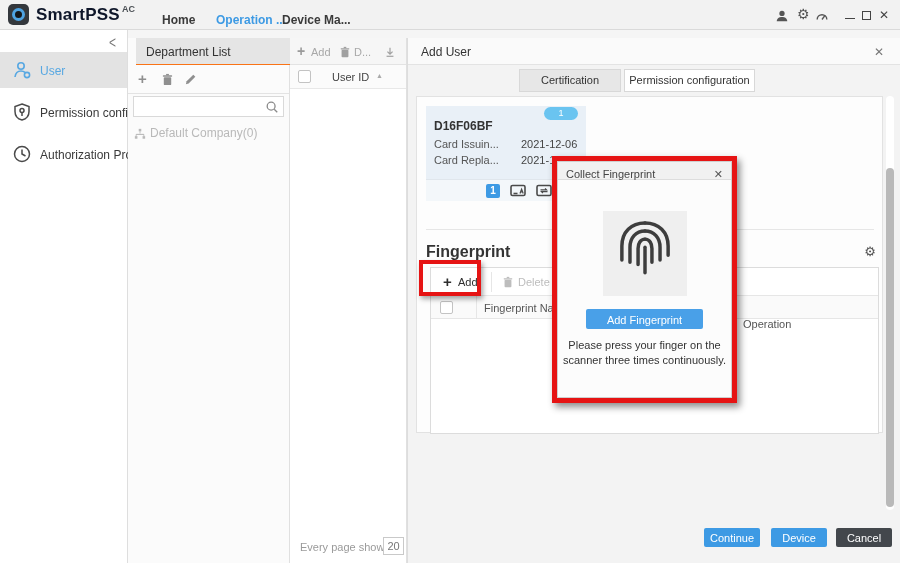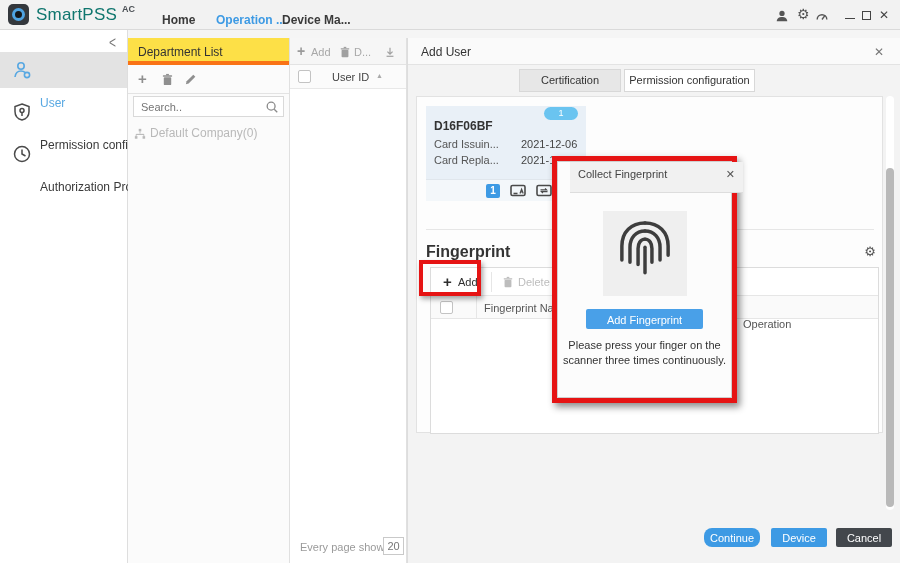--- a/index.html
+++ b/index.html
@@ -4,45 +4,45 @@
 <style>
   html,body{margin:0;padding:0;background:#e9e9e9;}
   *{box-sizing:border-box;}
   .app{position:relative;width:900px;height:563px;background:#fff;overflow:hidden;
        font-family:"Liberation Sans",sans-serif;color:#333;font-size:11px;}
 
   
   .titlebar{position:absolute;left:0;top:0;width:900px;height:30px;background:#f2f2f2;border-bottom:1px solid #dadada;}
   .logo-box{position:absolute;left:8px;top:4px;width:21px;height:21px;background:#34383d;border-radius:5px;}
   .logo-lens{position:absolute;left:4px;top:4px;width:13px;height:13px;border-radius:50%;border:3px solid #4ea3e2;background:#15171a;}
-  .brand{position:absolute;left:36px;top:5px;font-size:17px;font-weight:normal;color:#0f766e;letter-spacing:.2px;}
+  .brand{position:absolute;left:36px;top:5px;font-size:17px;font-weight:bold;color:#0f172a;letter-spacing:.2px;}
   .brand-sup{position:absolute;left:122px;top:4px;font-size:9px;font-weight:bold;color:#4b5055;}
   .nav-item{position:absolute;top:13px;font-size:12px;font-weight:bold;color:#3a3a3a;cursor:default;}
   .nav-home{left:162px;}
   .nav-personnel{left:216px;color:#3d9ae4;}
   .nav-device{left:282px;}
   .tb-icon{position:absolute;top:9px;width:14px;height:14px;color:#555;}
   .tb-gear{top:7px;font-size:14px;line-height:14px;color:#555;}
   .win-min{position:absolute;left:845px;top:18px;width:10px;height:1px;background:#444;}
   .win-max{position:absolute;left:862px;top:11px;width:9px;height:9px;border:1.5px solid #444;}
   .win-close{position:absolute;left:879px;top:8px;font-size:12px;color:#444;}
 
   
   .sidebar{position:absolute;left:0;top:30px;width:128px;height:533px;background:#fff;border-right:1px solid #dedede;}
   .sb-collapse{position:absolute;right:11px;top:6px;font-size:12px;color:#777;transform:scaleY(1.3);}
   .sb-item{position:absolute;left:0;width:127px;height:36px;}
   .sb-item.sel{background:#e3e3e3;}
   .sb-item .ic{position:absolute;left:12px;top:8px;width:20px;height:20px;}
-  .sb-item .lb{position:absolute;left:40px;top:12px;font-size:12px;color:#3a3a3a;white-space:nowrap;margin-top:32px;}
+  .sb-item .lb{position:absolute;left:40px;top:12px;font-size:12px;color:#3a3a3a;white-space:nowrap;}
   .sb-item.sel .lb{color:#58a8e2;}
 
   
   .dept{position:absolute;left:128px;top:38px;width:162px;height:525px;background:#fbfbfb;border-right:1px solid #e0e0e0;}
   .strip-top{position:absolute;left:128px;top:30px;width:772px;height:8px;background:#f5f5f5;}
-  .dept-head{position:absolute;left:0;top:0;width:100%;height:27px;background:#fde047;border-bottom:4px solid #f97316;}
+  .dept-head{position:absolute;left:8px;top:0;width:100%;height:27px;background:#e5e5e5;border-bottom:1px solid #f97316;}
   .dept-head .t{position:absolute;left:10px;top:7px;font-size:12px;color:#333;}
   .dept-tools{position:absolute;left:0;top:27px;width:100%;height:29px;border-bottom:1px solid #e3e3e3;}
   .dept-tools .plus{position:absolute;left:10px;top:5px;font-size:15px;font-weight:bold;color:#8f8f8f;}
   .dept-tools .ti{position:absolute;top:8px;width:13px;height:13px;color:#8f8f8f;}
   .search-box{position:absolute;left:5px;top:58px;width:151px;height:21px;background:#fff;border:1px solid #d9d9d9;}
   .search-box input{position:absolute;left:5px;top:1px;width:120px;height:17px;border:none;outline:none;font-size:11px;
                     font-family:"Liberation Sans",sans-serif;color:#555;background:transparent;}
   .search-box .mg{position:absolute;right:4px;top:3px;width:14px;height:14px;}
   .tree-row{position:absolute;left:22px;top:88px;height:16px;color:#b9b9b9;font-size:12px;}
   .tree-row .ic{position:absolute;left:-16px;top:2px;width:12px;height:12px;color:#b9b9b9;}
@@ -106,33 +106,33 @@
   .fpt-head .c0{position:absolute;left:53px;top:6px;font-size:11px;color:#555;}
   .fpt-head .c1{position:absolute;left:312px;top:6px;font-size:11px;color:#555;margin-top:16px;}
 
   
   .sb-track{position:absolute;left:478px;top:58px;width:8px;height:414px;background:#fff;border-radius:4px;}
   .sb-thumb{position:absolute;left:478px;top:130px;width:8px;height:339px;background:#b9b9b9;border-radius:4px;}
 
   
   .btn{position:absolute;top:490px;width:56px;height:19px;border:none;border-radius:2px;color:#fff;font-size:11px;
        font-family:"Liberation Sans",sans-serif;text-align:center;line-height:19px;}
-  .btn-continue{left:296px;background:#3d9ae4;border-radius:8px;}
+  .btn-continue{left:296px;background:#3d9ae4;}
   .btn-finish{left:363px;background:#3d9ae4;}
   .btn-cancel{left:428px;background:#43474c;}
 
   
   .anno-add{position:absolute;left:419px;top:260px;width:62px;height:36px;border:4px solid #e61414;
             box-shadow:2px 3px 5px rgba(0,0,0,.35);z-index:20;pointer-events:none;}
   .anno-dialog{position:absolute;left:552px;top:156px;width:185px;height:247px;border:5px solid #e61414;
                box-shadow:3px 4px 7px rgba(0,0,0,.45);z-index:30;background:#fcfcfc;}
 
   
   .dlg{position:absolute;left:0;top:0;width:175px;height:237px;background:#fcfcfc;border:1px solid #cfcfcf;}
-  .dlg-head{position:absolute;left:12px;top:0;width:100%;height:31px;background:#f1f1f1;border-bottom:1px solid #ddd;}
+  .dlg-head{position:absolute;left:0;top:0;width:100%;height:18px;background:#f1f1f1;border-bottom:1px solid #ddd;}
   .dlg-head .t{position:absolute;left:8px;top:6px;font-size:11px;color:#444;}
   .dlg-head .x{position:absolute;right:8px;top:6px;font-size:11px;color:#555;}
   .fp-img{position:absolute;left:45px;top:49px;width:84px;height:85px;background:#efefef;}
   .dlg-btn{position:absolute;left:28px;top:147px;width:117px;height:20px;background:#49a0e8;border:none;border-radius:2px;
            color:#fff;font-size:11px;font-family:"Liberation Sans",sans-serif;line-height:20px;text-align:center;}
   .dlg-hint{position:absolute;left:0;top:176px;width:100%;text-align:center;font-size:11px;color:#333;line-height:15px;}
 </style>
 </head>
 <body>
 
@@ -202,21 +202,20 @@
       <svg class="ti" style="left:33px" viewBox="0 0 14 14" fill="currentColor">
         <rect x="3" y="4.5" width="8" height="8.5" rx="1"></rect>
           <rect x="2" y="2.5" width="10" height="1.5" rx=".5"></rect>
           <rect x="5.5" y="1" width="3" height="1.5"></rect>
         </svg>
       <svg class="ti" style="left:56px" viewBox="0 0 14 14" fill="currentColor">
         <path d="M2 12l.8-3L10 1.8 12.2 4 5 11.2z"></path>
         </svg>
     </div>
     <div class="search-box">
-      <input placeholder="Search.." style="">
       <svg class="mg" viewBox="0 0 16 16" fill="none" stroke="#8a8a8a" stroke-width="1.5">
         <circle cx="7" cy="7" r="4.5"></circle>
           <path d="M10.5 10.5L14 14"></path>
         </svg>
     </div>
     <div class="tree-row">
       <svg class="ic" viewBox="0 0 14 14">
         <rect x="5.5" y="1" width="3" height="3" fill="currentColor"></rect>
         <rect x="1" y="9.5" width="3" height="3" fill="currentColor"></rect>
         <rect x="10" y="9.5" width="3" height="3" fill="currentColor"></rect>

